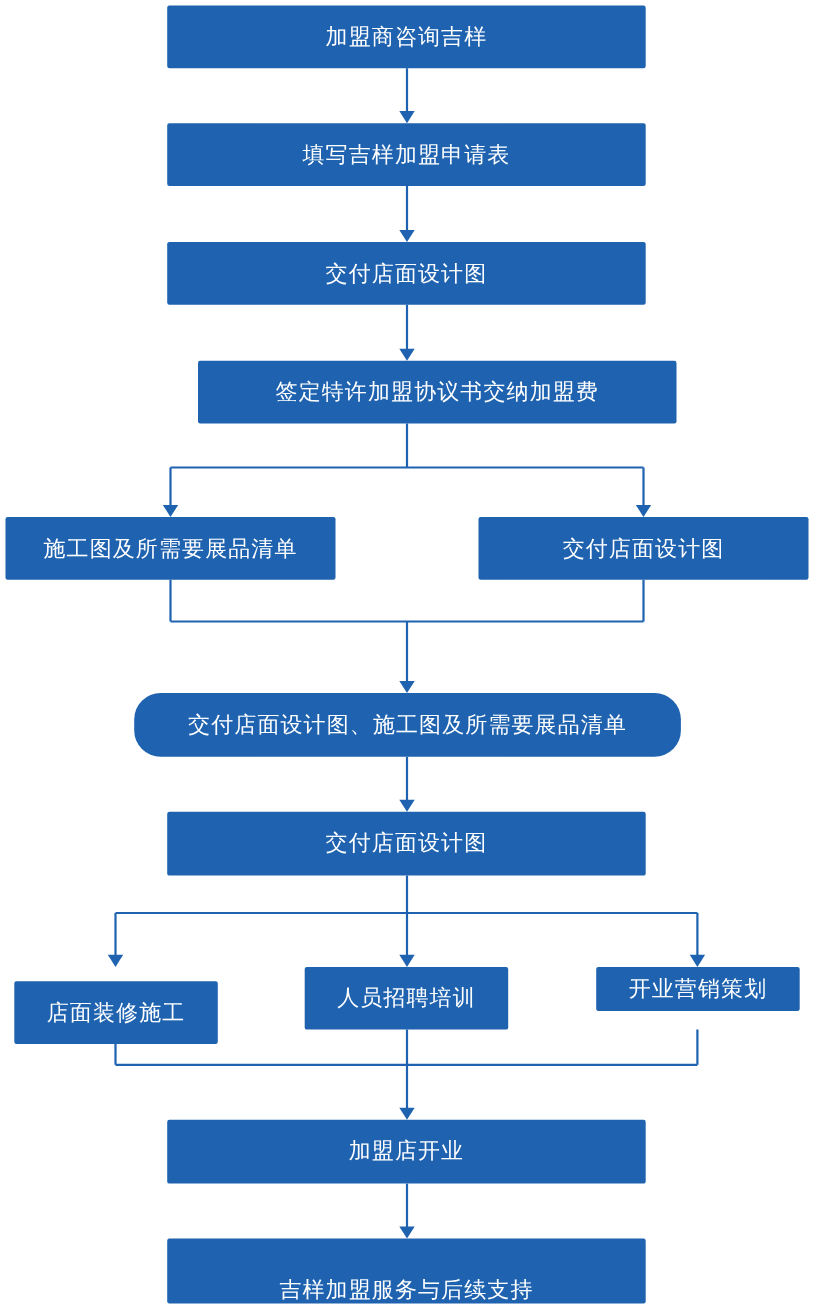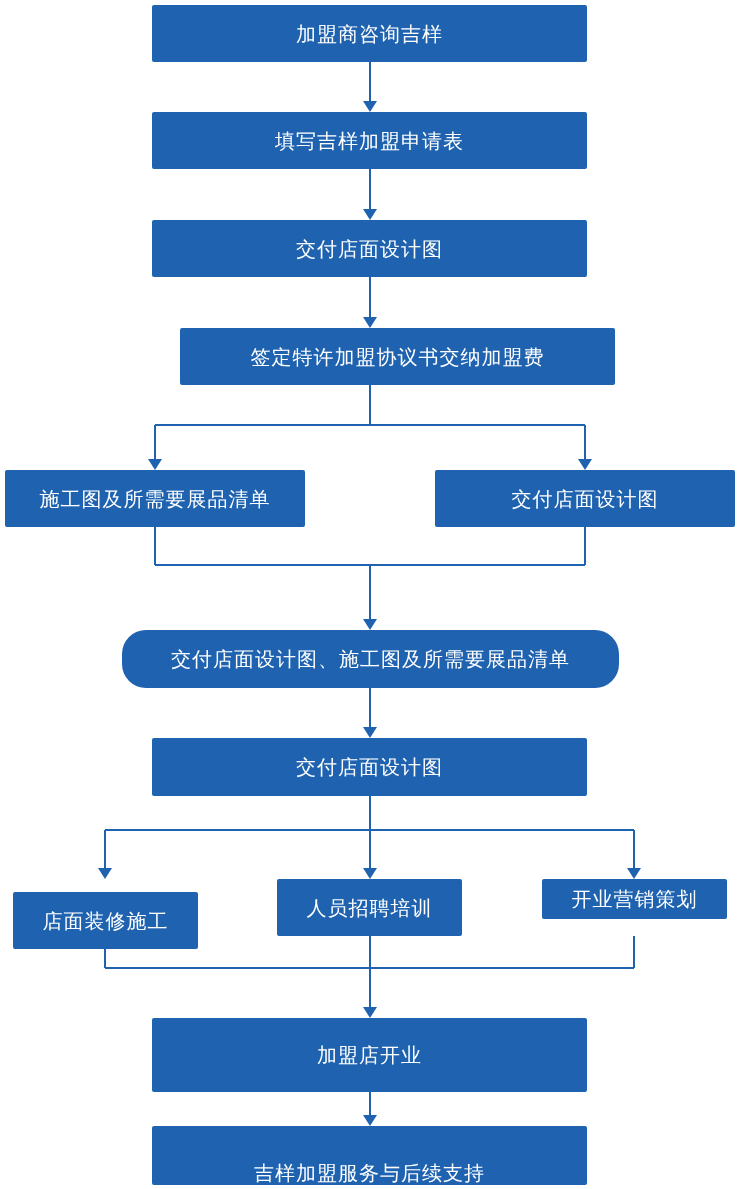--- a/index.html
+++ b/index.html
@@ -116,21 +116,21 @@
   </div>
 
   <div class="node" style="left:277px; top:879px; width:185px; height:57px;">
     <span>人员招聘培训</span>
   </div>
 
   <div class="node" style="left:542px; top:879px; width:185px; height:40px;justify-content:center;">
     <span>开业营销策划</span>
   </div>
 
-  <div class="node" style="left:152px; top:1018px; width:435px; height:74px;">
+  <div class="node" style="left:152px; top:1018px; width:435px; height:58px;">
     <span>加盟店开业</span>
   </div>
 
   <div class="node" style="left:152px; top:1126px; width:435px; height:59px;align-items:flex-end;">
     <span>吉样加盟服务与后续支持</span>
   </div>
 
 </div>
 
 </body></html>

